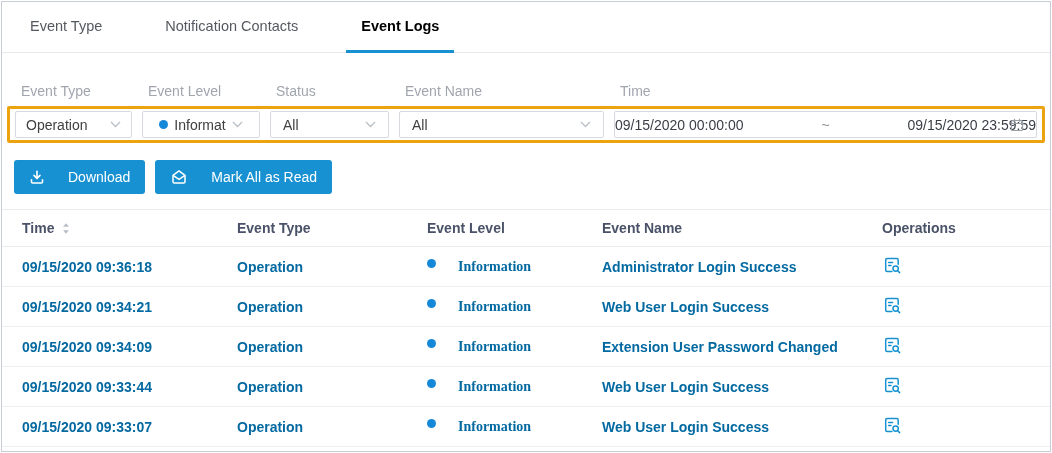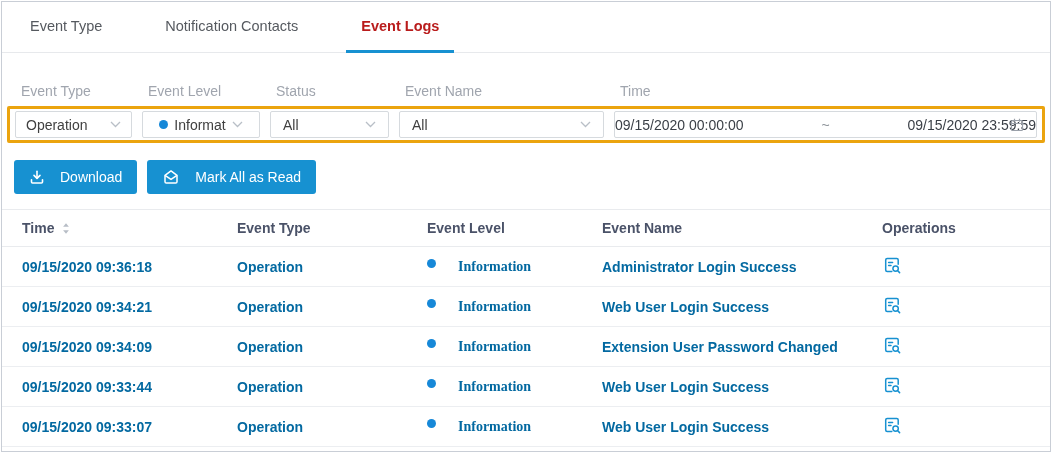--- a/index.html
+++ b/index.html
@@ -15,21 +15,21 @@
   
   .tabbar {
     display: flex; align-items: stretch; height: 51px;
     border-bottom: 1px solid #e7e9ec; padding-left: 13px; gap: 33px;
   }
   .tab {
     display: flex; align-items: center; padding: 0 15px;
     font-size: 14.5px; color: #55595f; cursor: pointer;
     border-bottom: 3px solid transparent; margin-bottom: -1px;
   }
-  .tab.active { color: #b91c1c; font-weight: 700; border-bottom-color: #1791d1; }
+  .tab.active { color: #000000; font-weight: 700; border-bottom-color: #1791d1; }
 
   
   .filter-labels {
     display: flex; margin: 30px 0 7px 13px; height: 16px;
     font-size: 14px; color: #a0a5ae;
   }
   .filter-labels .fl { padding-left: 6px; flex: 0 0 auto; }
   .fl-1 { width: 127px; } .fl-2 { width: 128px; } .fl-3 { width: 129px; }
   .fl-4 { width: 215px; } .fl-5 { flex: 1; }
 
@@ -53,21 +53,21 @@
   .tilde { color: #8a9097; }
 
   .dot { width: 9px; height: 9px; border-radius: 50%; background: #1688d8; flex: 0 0 auto; }
 
   
   .toolbar { margin: 17px 0 0 12px; display: flex; gap: 10px; }
   .btn {
     height: 34px; background: #1791d1; color: #fff; border: none;
     border-radius: 3px; font-size: 14px; font-weight: 500;
     font-family: "Liberation Sans", sans-serif;
-    display: inline-flex; align-items: center; gap: 15px; padding: 8px 15px;
+    display: inline-flex; align-items: center; gap: 23px; padding: 8px 15px;
     cursor: pointer;
   }
 
   
   table { width: 100%; border-collapse: collapse; margin-top: 15px; table-layout: fixed; }
   thead tr { border-top: 1px solid #e9ebee; border-bottom: 1px solid #e9ebee; }
   th {
     height: 37px; text-align: left; font-size: 14px; font-weight: 600;
     color: #4a5268; vertical-align: middle;
   }

